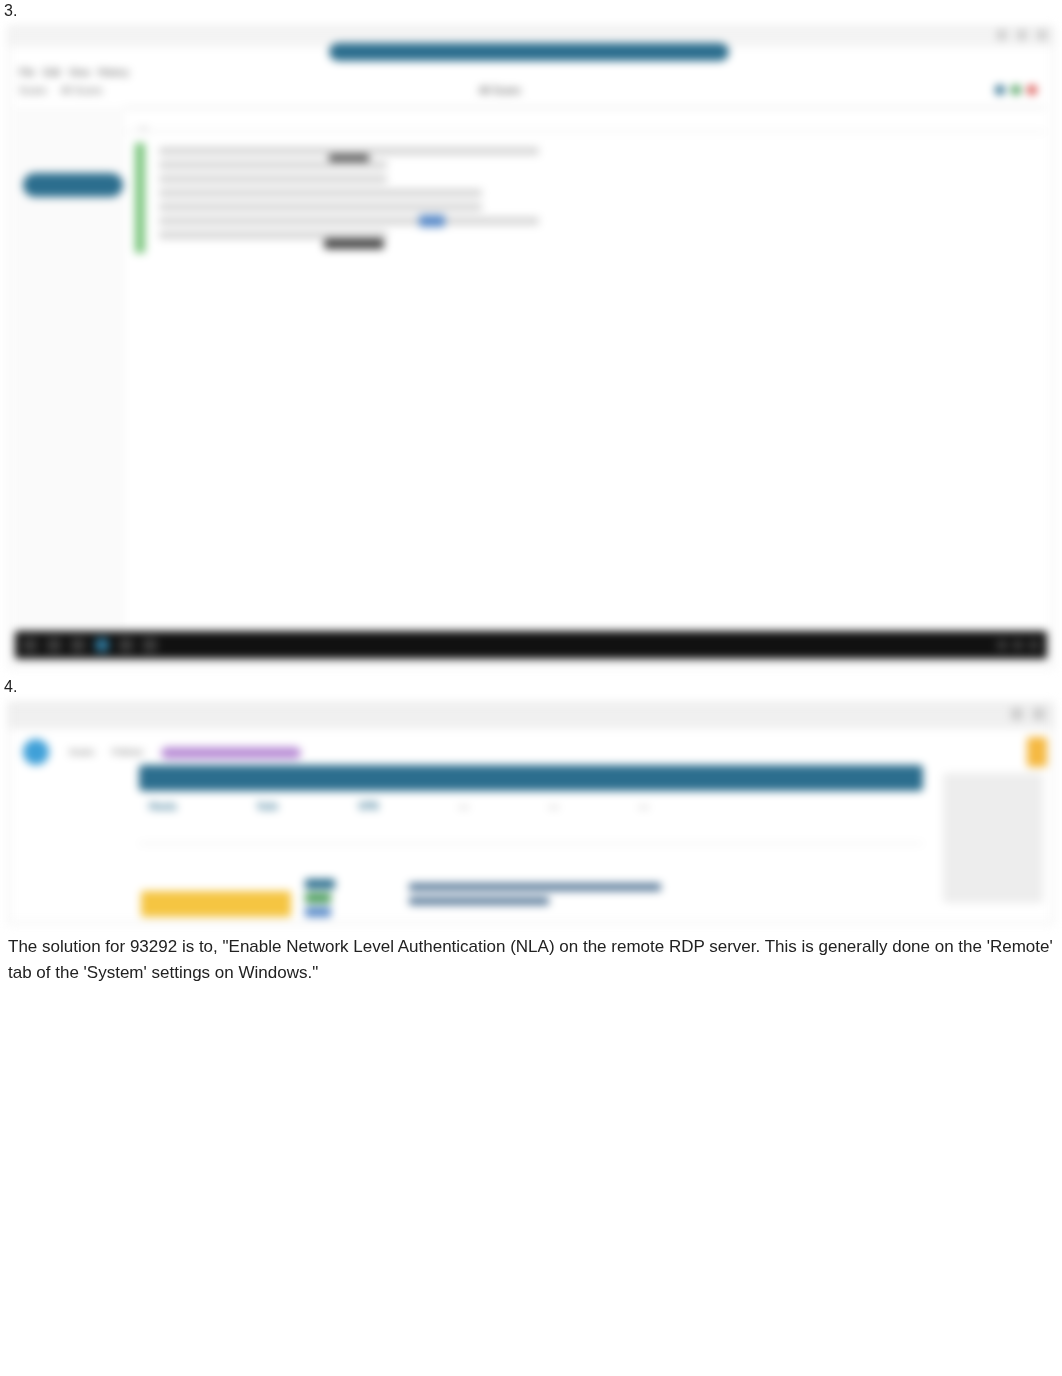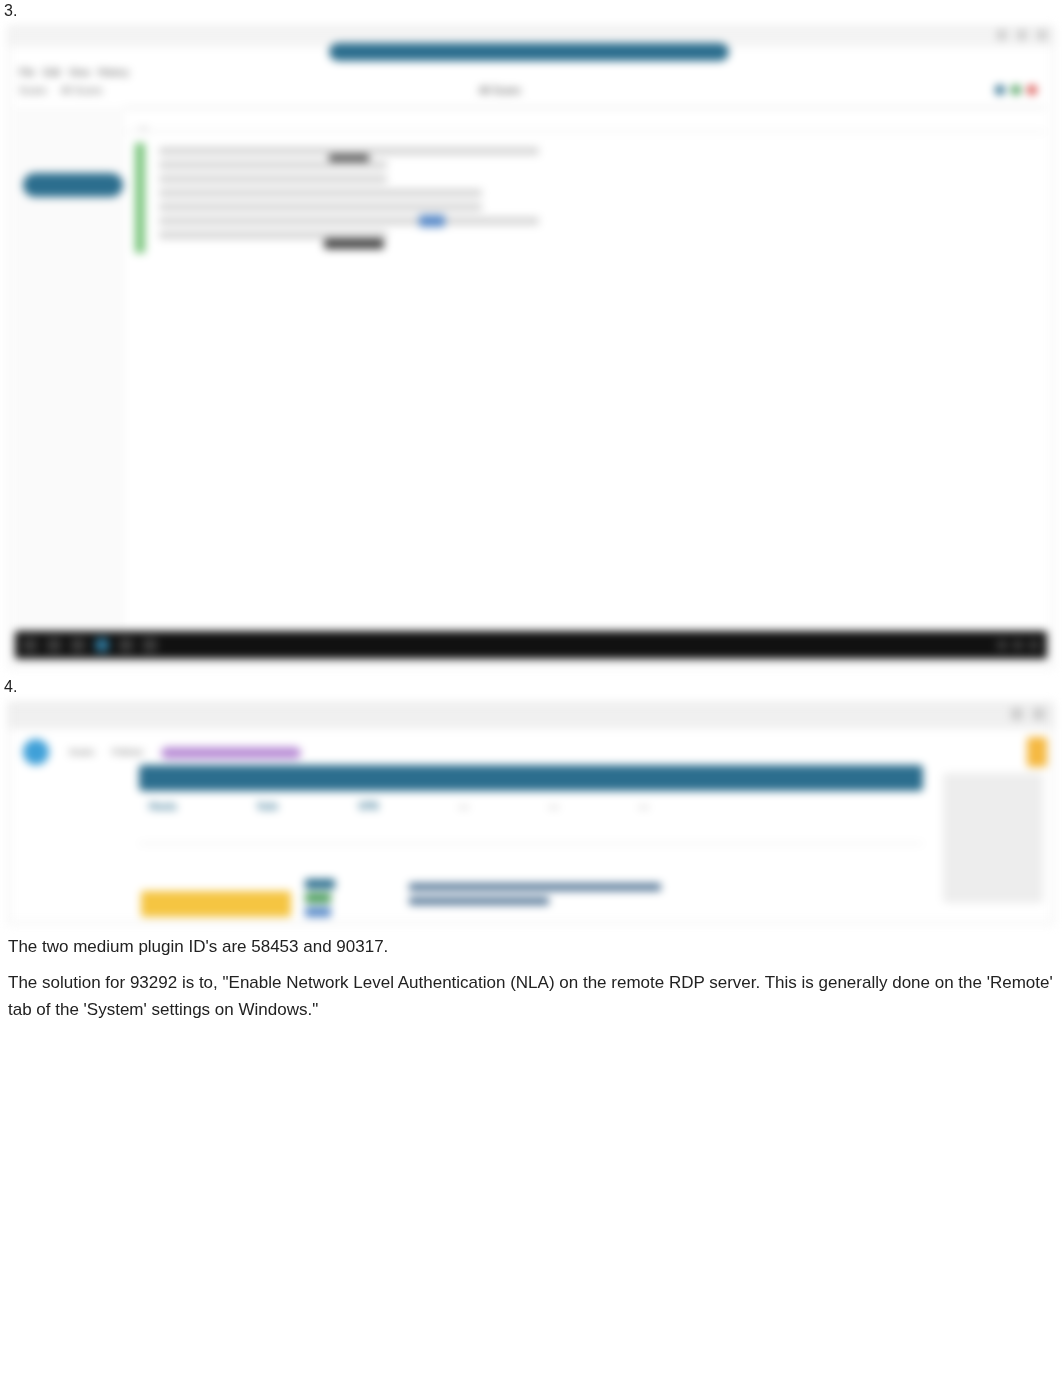--- a/index.html
+++ b/index.html
@@ -302,16 +302,15 @@
     <div class="yellow-bar"></div>
     <div class="mini-blue"></div>
     <div class="mini-blue2"></div>
     <div class="mini-blue3"></div>
     <div class="vuln-text-lines">
       <div class="vt-line s1"></div>
       <div class="vt-line s2"></div>
     </div>
   </div>
 
-  <p class="body-text">The two medium plugin ID's are 58453 and 90317.</p>
   <p class="body-text">The solution for 93292 is to, "Enable Network Level Authentication (NLA) on the remote RDP server. This is generally done on the 'Remote' tab of the 'System' settings on Windows."</p>
 
 </div>
 
 </body></html>

